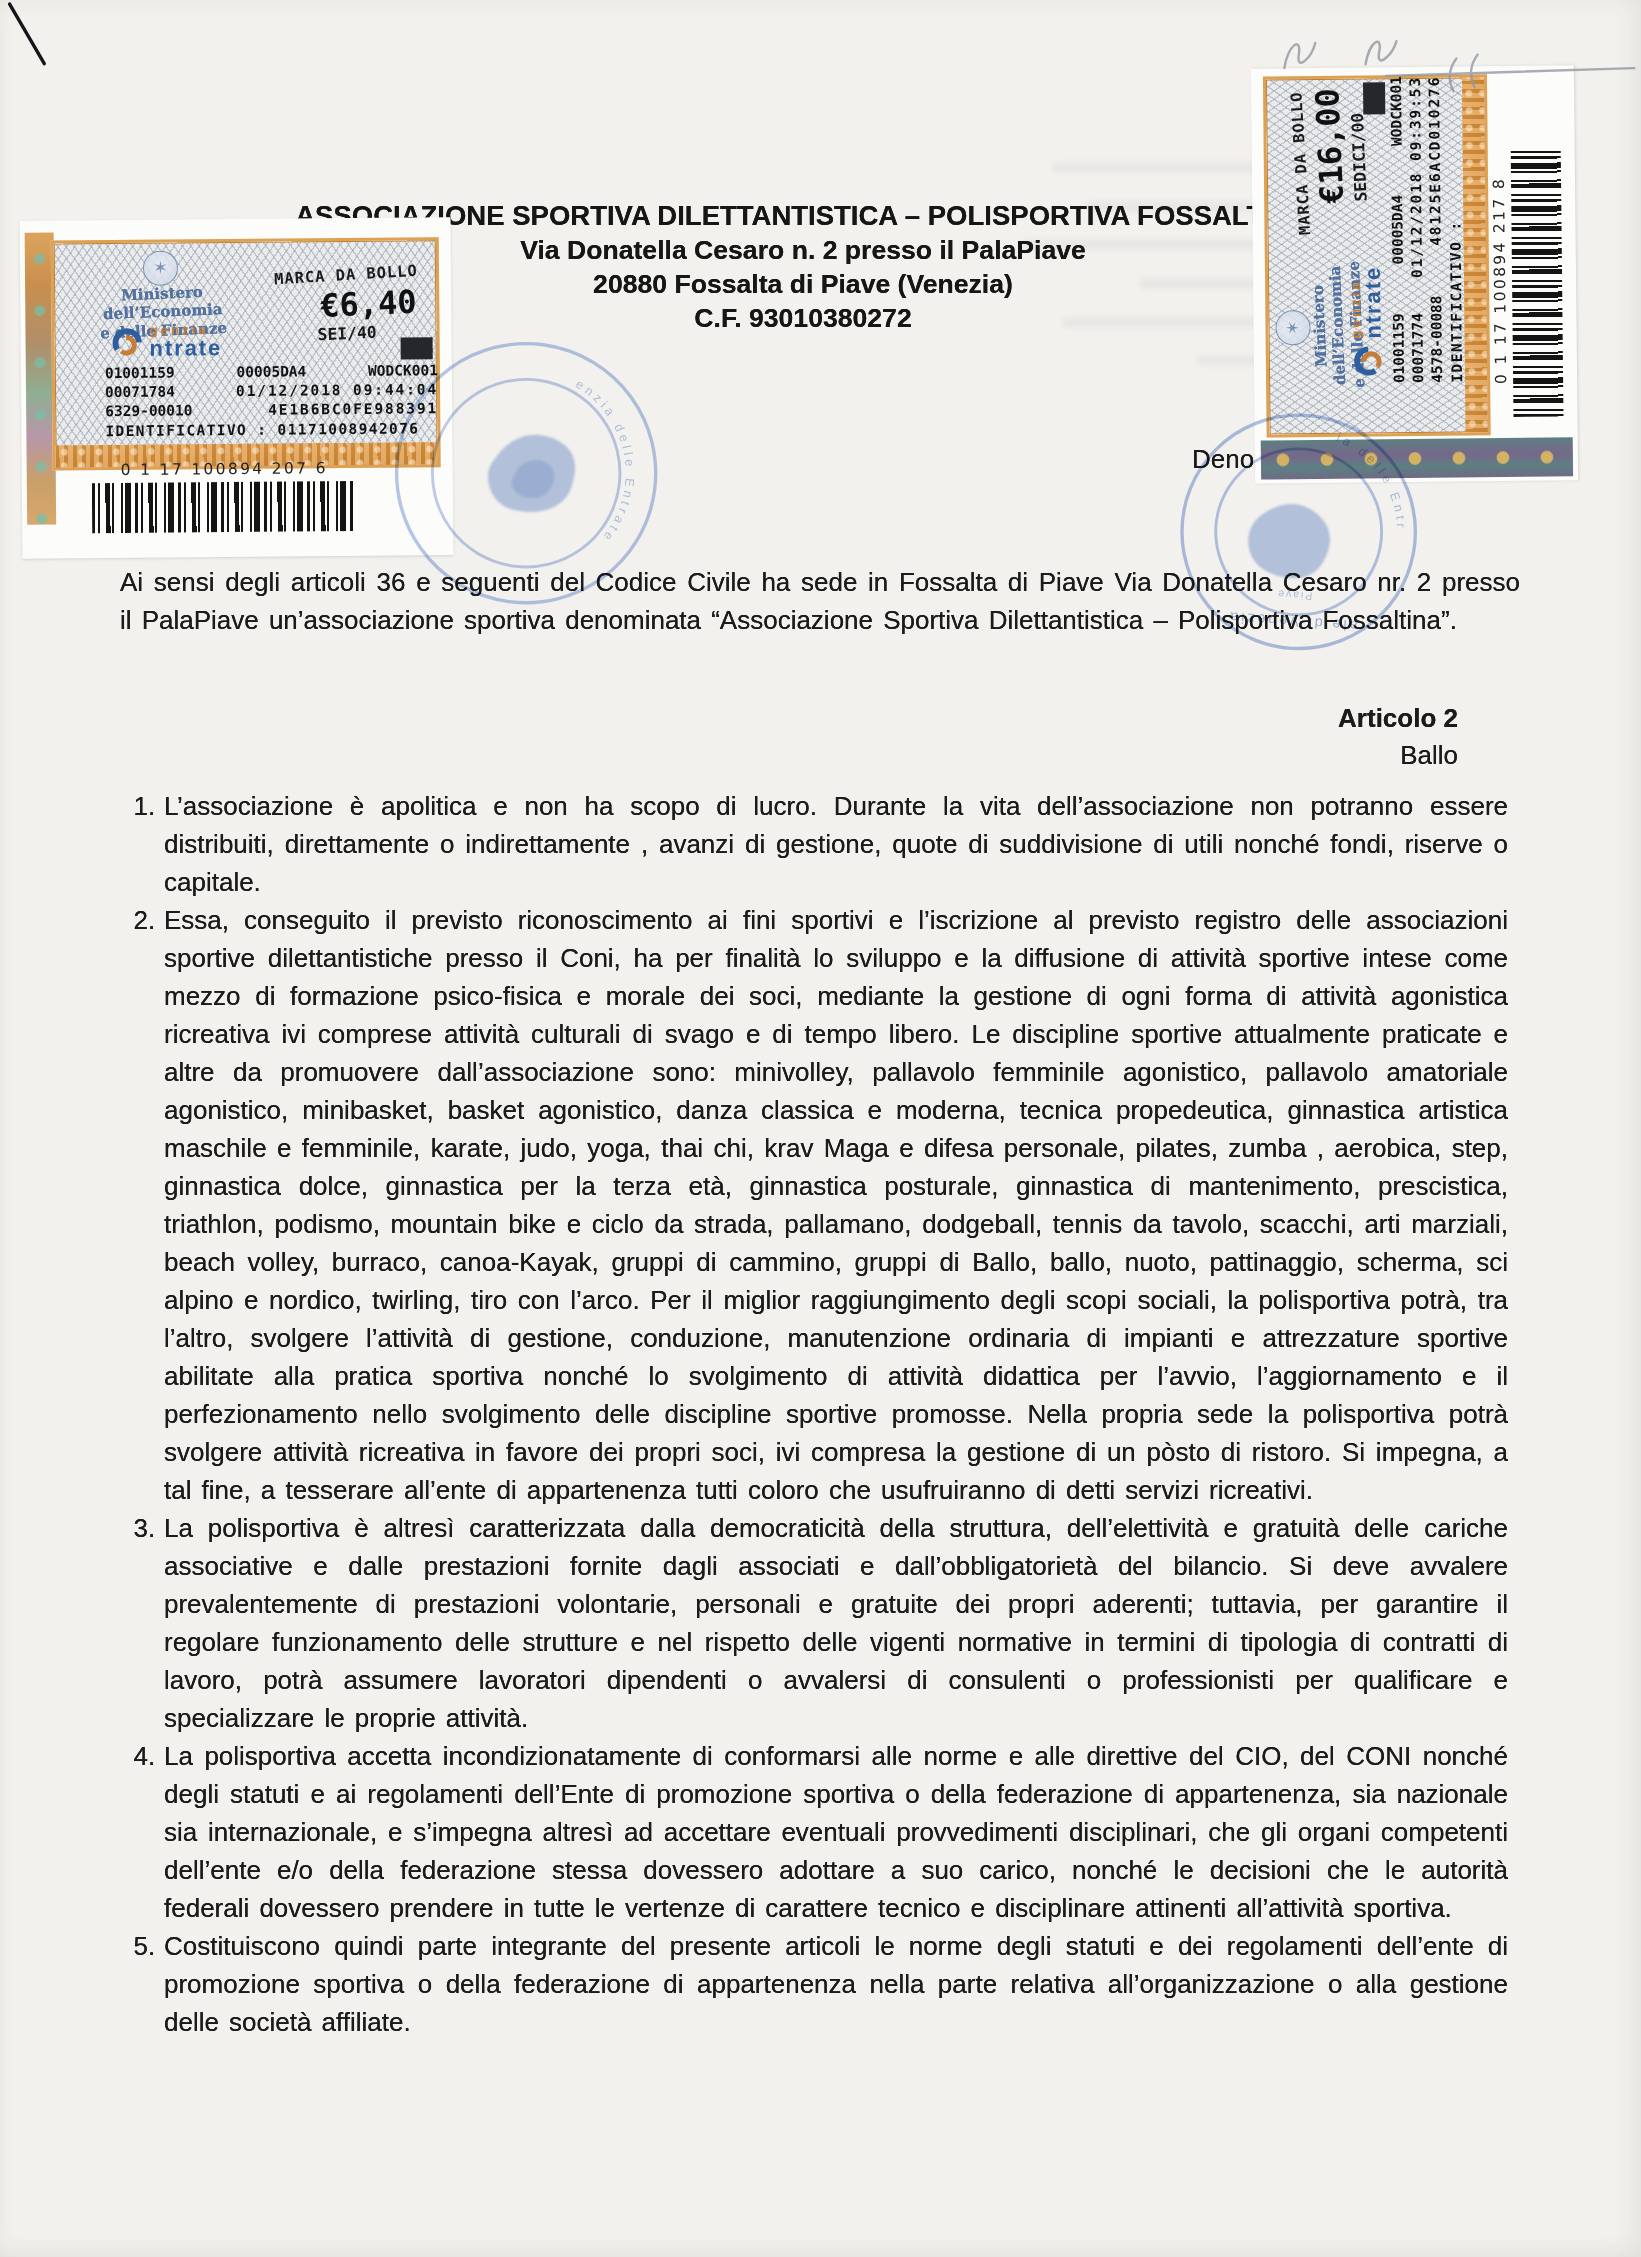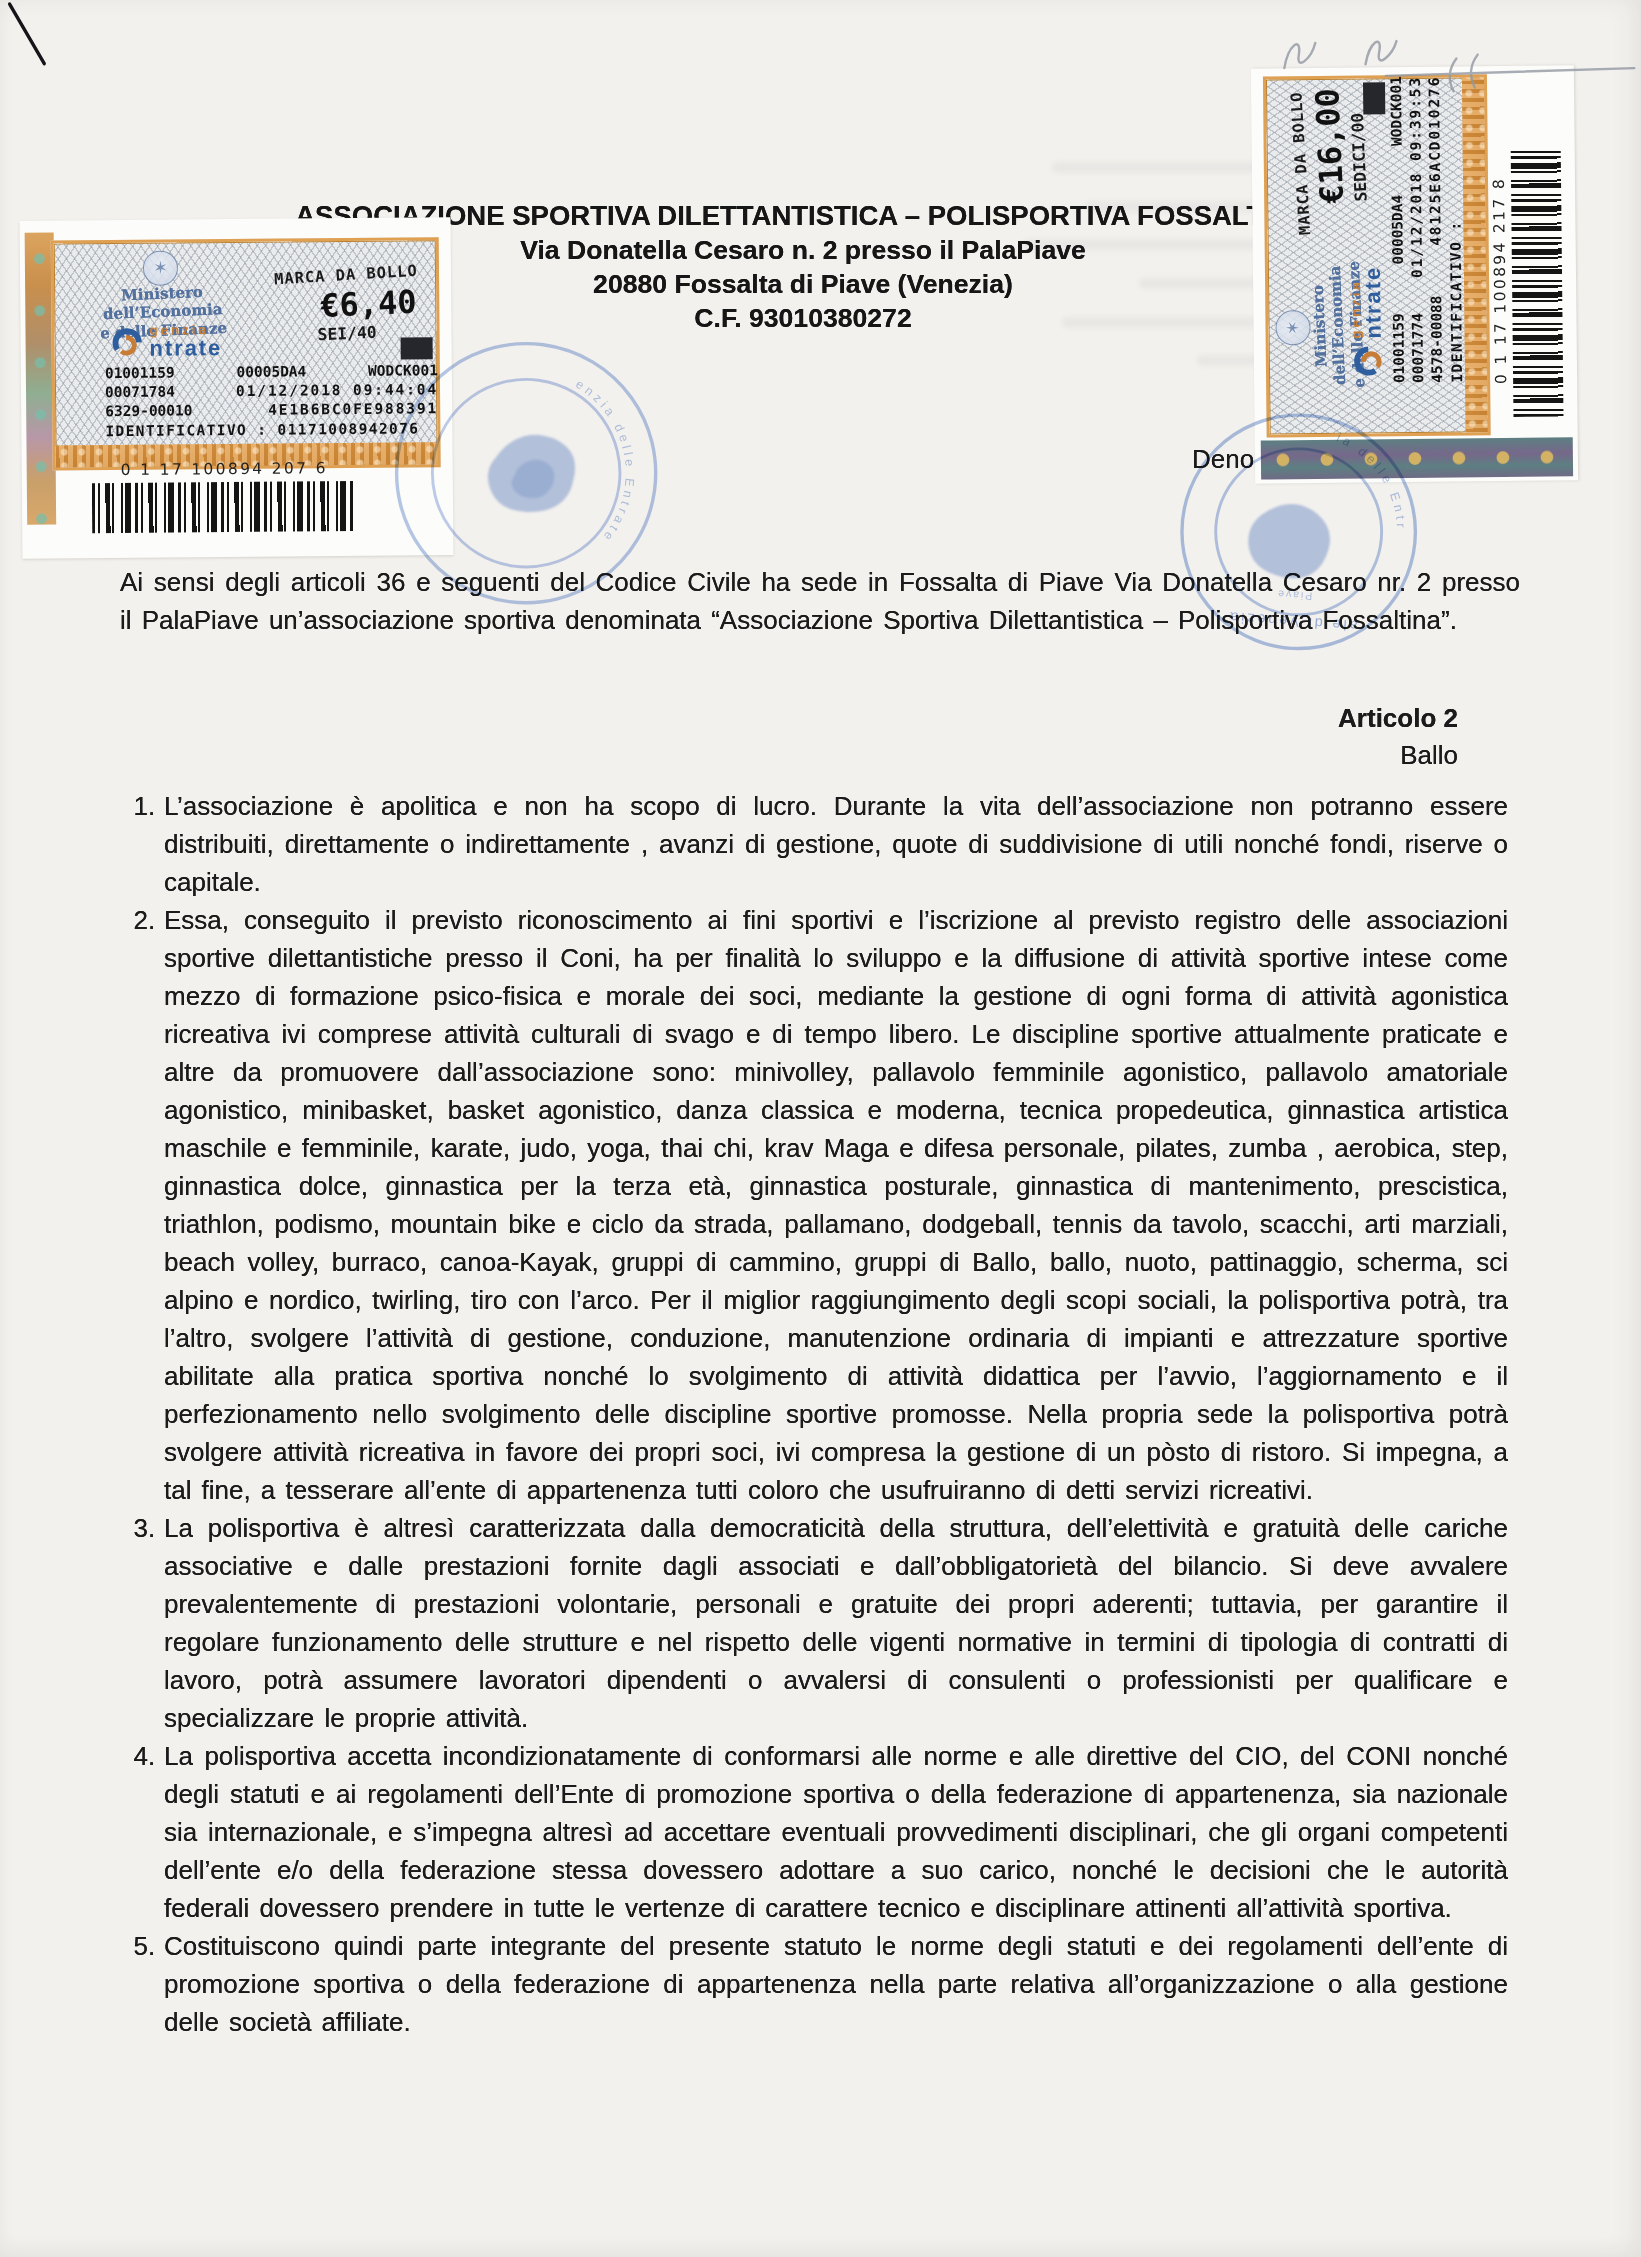--- a/index.html
+++ b/index.html
@@ -154,21 +154,21 @@
     <div class="item">
       <span class="num">3.</span>
       <span class="txt">La polisportiva è altresì caratterizzata dalla democraticità della struttura, dell’elettività e gratuità delle cariche associative e dalle prestazioni fornite dagli associati e dall’obbligatorietà del bilancio. Si deve avvalere prevalentemente di prestazioni volontarie, personali e gratuite dei propri aderenti; tuttavia, per garantire il regolare funzionamento delle strutture e nel rispetto delle vigenti normative in termini di tipologia di contratti di lavoro, potrà assumere lavoratori dipendenti o avvalersi di consulenti o professionisti per qualificare e specializzare le proprie attività.</span>
     </div>
     <div class="item">
       <span class="num">4.</span>
       <span class="txt">La polisportiva accetta incondizionatamente di conformarsi alle norme e alle direttive del CIO, del CONI nonché degli statuti e ai regolamenti dell’Ente di promozione sportiva o della federazione di appartenenza, sia nazionale sia internazionale, e s’impegna altresì ad accettare eventuali provvedimenti disciplinari, che gli organi competenti dell’ente e/o della federazione stessa dovessero adottare a suo carico, nonché le decisioni che le autorità federali dovessero prendere in tutte le vertenze di carattere tecnico e disciplinare attinenti all’attività sportiva.</span>
     </div>
     <div class="item">
       <span class="num">5.</span>
-      <span class="txt">Costituiscono quindi parte integrante del presente statuto le norme degli statuti e dei regolamenti dell’ente di promozione sportiva o della federazione di appartenenza nella parte relativa all’organizzazione o alla gestione delle società affiliate.</span>
+      <span class="txt">Costituiscono quindi parte integrante del presente articoli le norme degli statuti e dei regolamenti dell’ente di promozione sportiva o della federazione di appartenenza nella parte relativa all’organizzazione o alla gestione delle società affiliate.</span>
     </div>
   </div>
 
   <div class="rstamp stampL">
     <div class="backing"></div>
     <div class="holo-strip"></div>
     <div class="sbody">
       <span class="emblem">✶</span>
       <div class="ministry">
         <span>Ministero dell’Economia</span>

